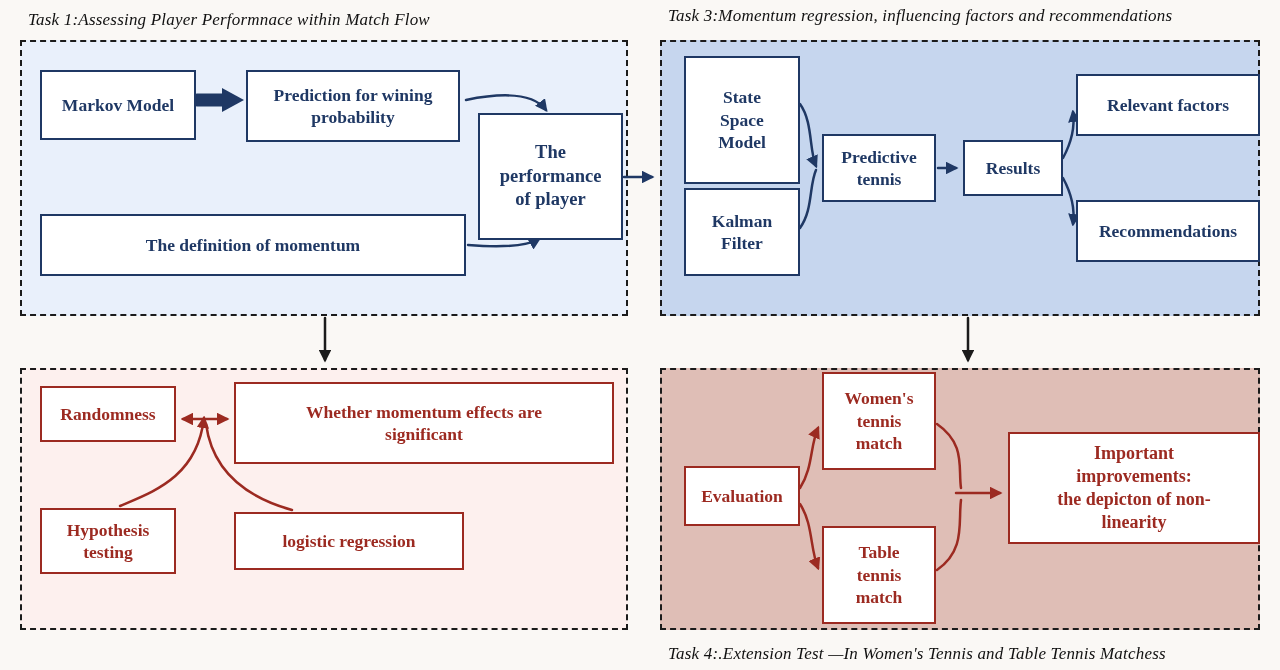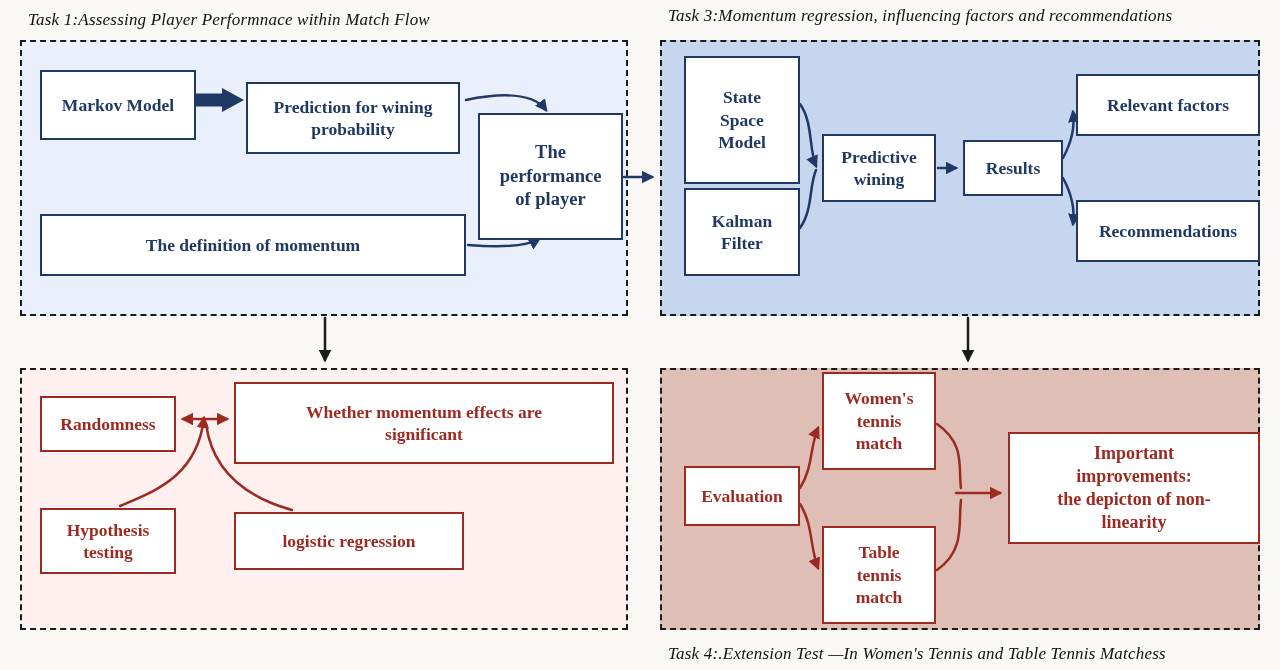--- a/index.html
+++ b/index.html
@@ -76,39 +76,39 @@
     <path class="st-red" d="M292,510 C242,496 212,468 206,424"></path>
 
     <path class="st-red" d="M800,488 C813,468 810,446 818,428" marker-end="url(#ah-red)"></path>
     <path class="st-red" d="M800,504 C813,524 810,548 818,568" marker-end="url(#ah-red)"></path>
     <path class="st-red" d="M937,424 C966,444 958,468 961,488"></path>
     <path class="st-red" d="M937,570 C966,550 958,522 961,500"></path>
     <path class="st-red" d="M956,493 L1000,493" marker-end="url(#ah-red)"></path>
   </svg>
 
   <div class="box blue" style="left:40px;top:70px;width:156px;height:70px">Markov Model</div>
-  <div class="box blue" style="left:246px;top:82px;width:214px;height:72px">Prediction for wining
+  <div class="box blue" style="left:246px;top:70px;width:214px;height:72px">Prediction for wining
 probability</div>
   <div class="box blue" style="left:40px;top:214px;width:426px;height:62px">The definition of momentum</div>
   <div class="box blue" style="left:478px;top:113px;width:145px;height:127px;font-size:18.5px">The
 performance
 of player</div>
 
   <div class="box blue" style="left:684px;top:56px;width:116px;height:128px">State
 Space
 Model</div>
   <div class="box blue" style="left:684px;top:188px;width:116px;height:88px">Kalman
 Filter</div>
   <div class="box blue" style="left:822px;top:134px;width:114px;height:68px">Predictive
-wining</div>
+tennis</div>
   <div class="box blue" style="left:963px;top:140px;width:100px;height:56px">Results</div>
   <div class="box blue" style="left:1076px;top:74px;width:184px;height:62px">Relevant factors</div>
   <div class="box blue" style="left:1076px;top:200px;width:184px;height:62px">Recommendations</div>
 
-  <div class="box red" style="left:40px;top:396px;width:136px;height:56px">Randomness</div>
+  <div class="box red" style="left:40px;top:386px;width:136px;height:56px">Randomness</div>
   <div class="box red" style="left:234px;top:382px;width:380px;height:82px">Whether momentum effects are
 significant</div>
   <div class="box red" style="left:40px;top:508px;width:136px;height:66px">Hypothesis
 testing</div>
   <div class="box red" style="left:234px;top:512px;width:230px;height:58px">logistic regression</div>
 
   <div class="box red" style="left:684px;top:466px;width:116px;height:60px">Evaluation</div>
   <div class="box red" style="left:822px;top:372px;width:114px;height:98px">Women's
 tennis
 match</div>

